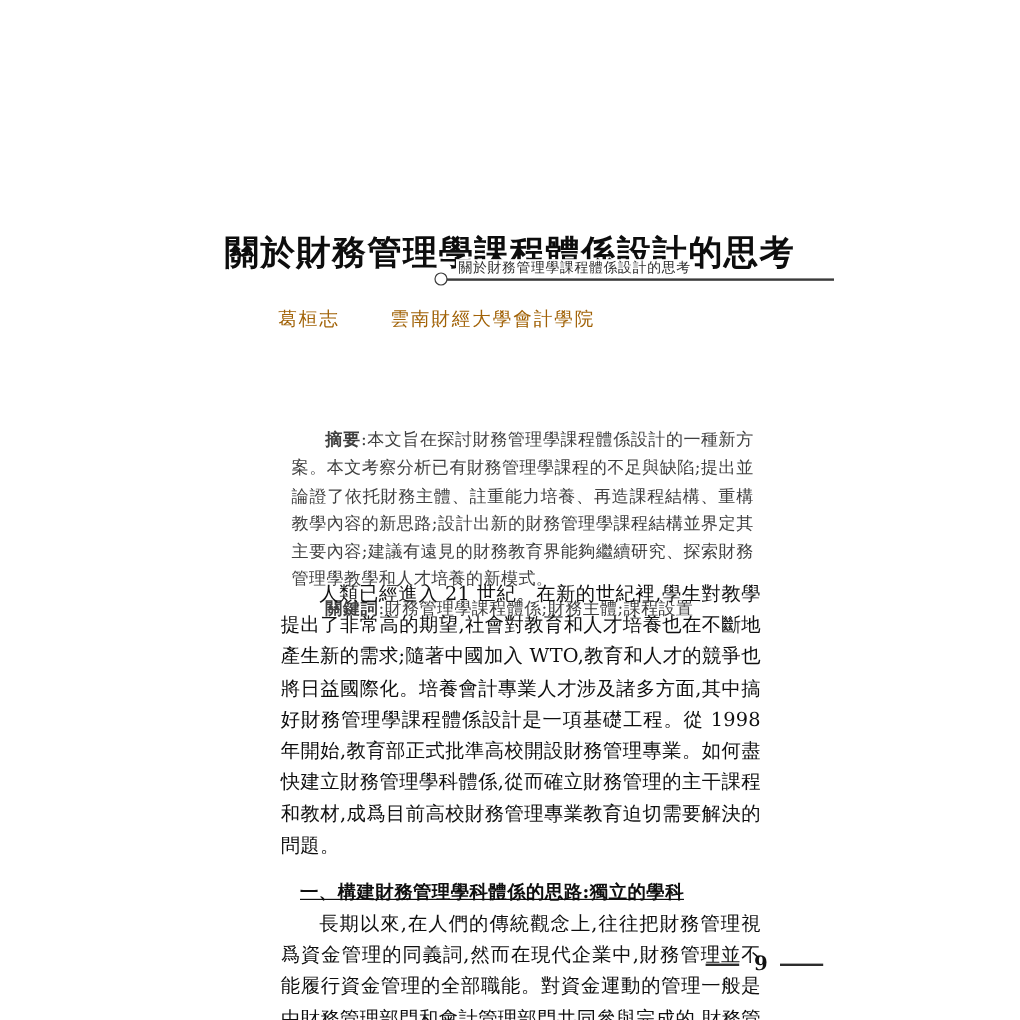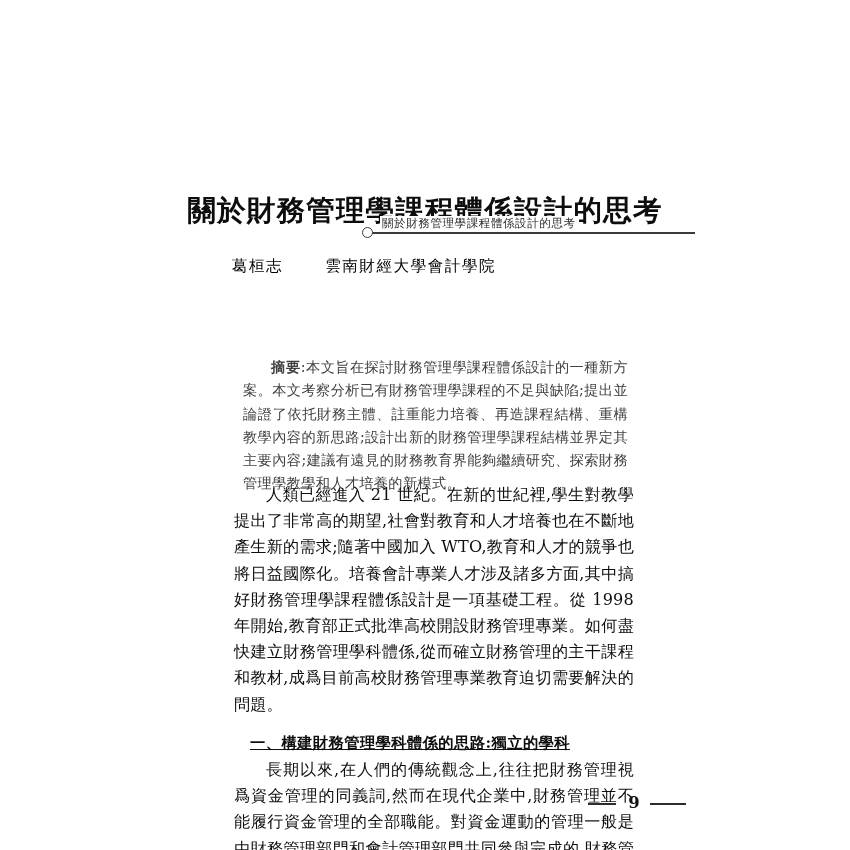--- a/index.html
+++ b/index.html
@@ -83,21 +83,21 @@
 
   .byline {
     position: absolute;
     left: 0;
     top: 256px;
     width: 728px;
     text-align: center;
     font-family: "DejaVu Serif", "Liberation Serif", serif;
     font-size: 15.5px;
     letter-spacing: 1.6px;
-    color: #000000;
+    color: #a16207;
     white-space: nowrap;
   }
   .byline .author { margin-right: 42px; }
   .byline .affil { }
 
   
   .abstract-block {
     position: absolute;
     left: 243px;
     top: 318px;
@@ -192,20 +192,21 @@
   </div>
 
   <div class="doc-title">關於財務管理學課程體係設計的思考</div>
 
   <div class="byline">
     <span class="author">葛桓志</span><span class="affil">雲南財經大學會計學院</span>
   </div>
 
   <div class="abstract-block">
     <p class="abstract-para"><span class="lbl">摘要</span><span>:</span><span>本文旨在探討財務管理學課程體係設計的一種新方案。本文考察分析已有財務管理學課程的不足與缺陷;提出並論證了依托財務主體、註重能力培養、再造課程結構、重構教學內容的新思路;設計出新的財務管理學課程結構並界定其主要內容;建議有遠見的財務教育界能夠繼續研究、探索財務管理學教學和人才培養的新模式。</span></p>
+    <p class="keywords-para"><span class="lbl">關鍵詞</span><span>:</span><span>財務管理學課程體係;財務主體;課程設置</span></p>
   </div>
 
   <div class="body-block">
     <p class="body-para">人類已經進入 21 世紀。在新的世紀裡,學生對教學提出了非常高的期望,社會對教育和人才培養也在不斷地產生新的需求;隨著中國加入 WTO,教育和人才的競爭也將日益國際化。培養會計專業人才涉及諸多方面,其中搞好財務管理學課程體係設計是一項基礎工程。從 1998 年開始,教育部正式批準高校開設財務管理專業。如何盡快建立財務管理學科體係,從而確立財務管理的主干課程和教材,成爲目前高校財務管理專業教育迫切需要解決的問題。</p>
     <p class="section-head">一、構建財務管理學科體係的思路:獨立的學科</p>
     <p class="body-para">長期以來,在人們的傳統觀念上,往往把財務管理視爲資金管理的同義詞,然而在現代企業中,財務管理並不能履行資金管理的全部職能。對資金運動的管理一般是由財務管理部門和會計管理部門共同參與完成的,財務管理作爲對資金運動的管理,</p>
   </div>
 
   <div class="folio">
     <div class="folio-rule-l"></div>

